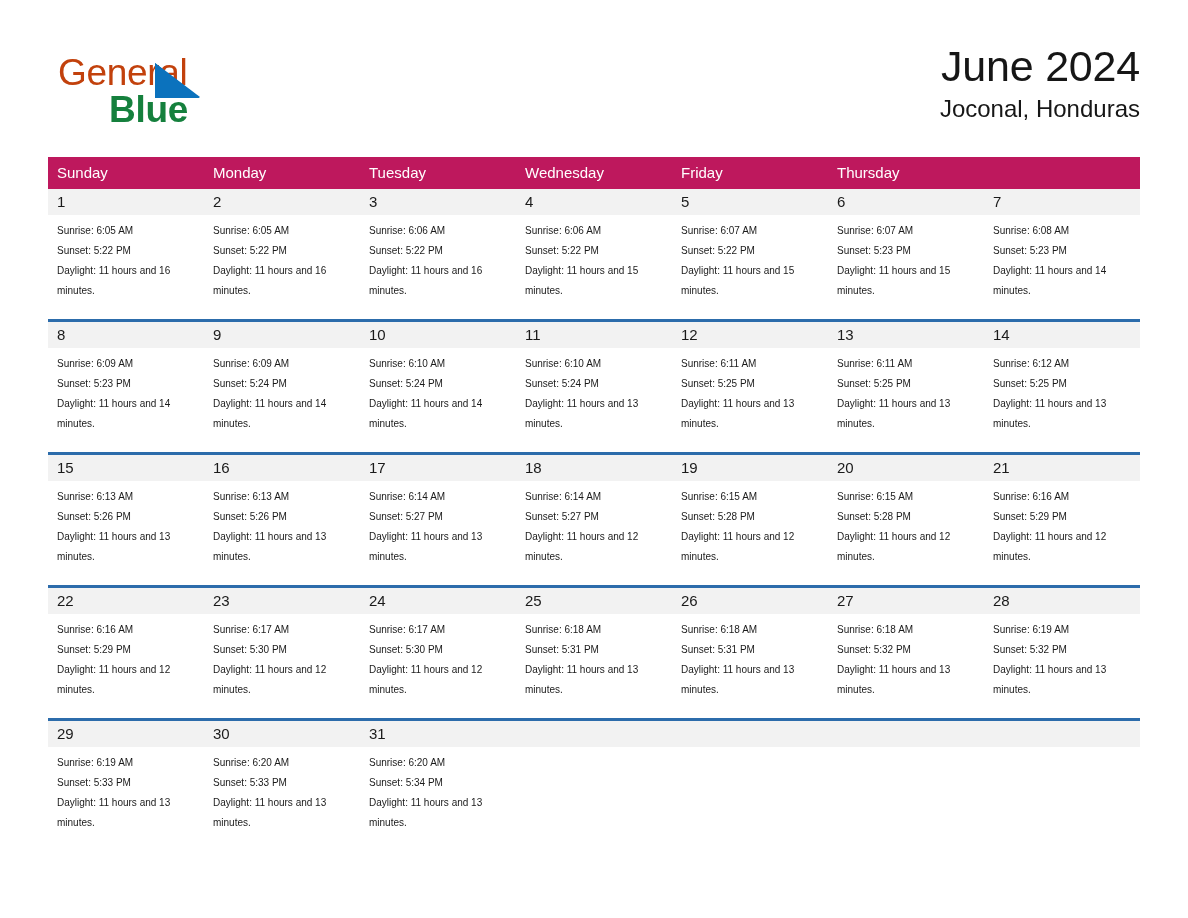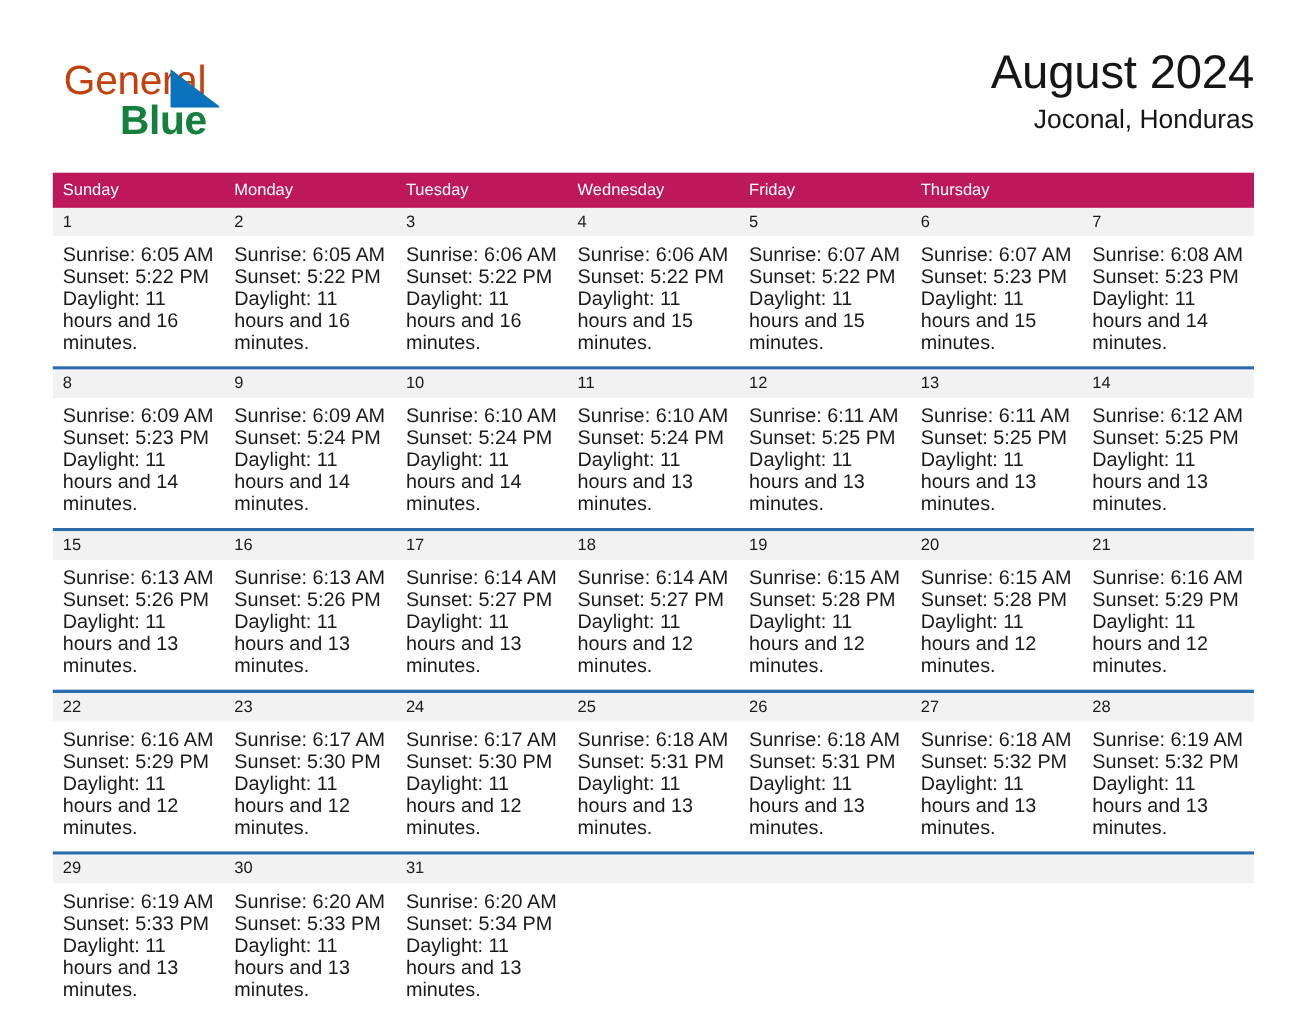--- a/index.html
+++ b/index.html
@@ -125,21 +125,21 @@
 
   .info-band {
     display: flex;
     width: 1092px;
     background: #ffffff;
     min-height: 92px;
   }
   .info-cell {
     width: 156px;
     padding: 6px 8px 0 9px;
-    font-size: 18px;
+    font-size: 10px;
     line-height: 20px;
     color: #1a1a1a;
   }
   .info-cell div { white-space: nowrap; }
   .info-cell .daylight { white-space: normal; }
 </style>
 </head>
 <body>
 
 <div class="page">
@@ -151,21 +151,21 @@
       <span class="brand-triangle">
         <svg width="45" height="35" viewBox="0 0 45 35" xmlns="http://www.w3.org/2000/svg">
           <polygon points="0,0 45,35 0,35" fill="#0b72bd" transform="translate(0,0) scale(1,1)"></polygon>
           <polygon points="0,0 45,34 0,34" fill="#0b72bd"></polygon>
         </svg>
       </span>
       <span class="brand-blue">Blue</span>
     </div>
 
     <div class="title-block">
-      <div class="cal-title">August 2024</div>
+      <div class="cal-title">June 2024</div>
       <div class="cal-subtitle">Joconal, Honduras</div>
     </div>
 
   </div>
 
   <div class="calendar">
 
     <div class="weekday-row">
       <div class="weekday">Sunday</div>
       <div class="weekday">Monday</div>

